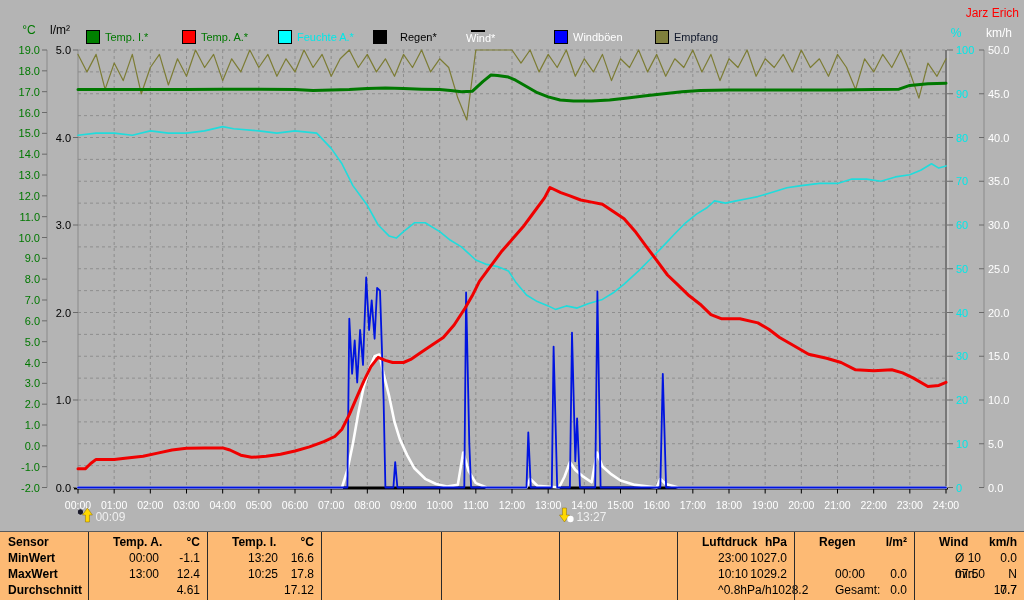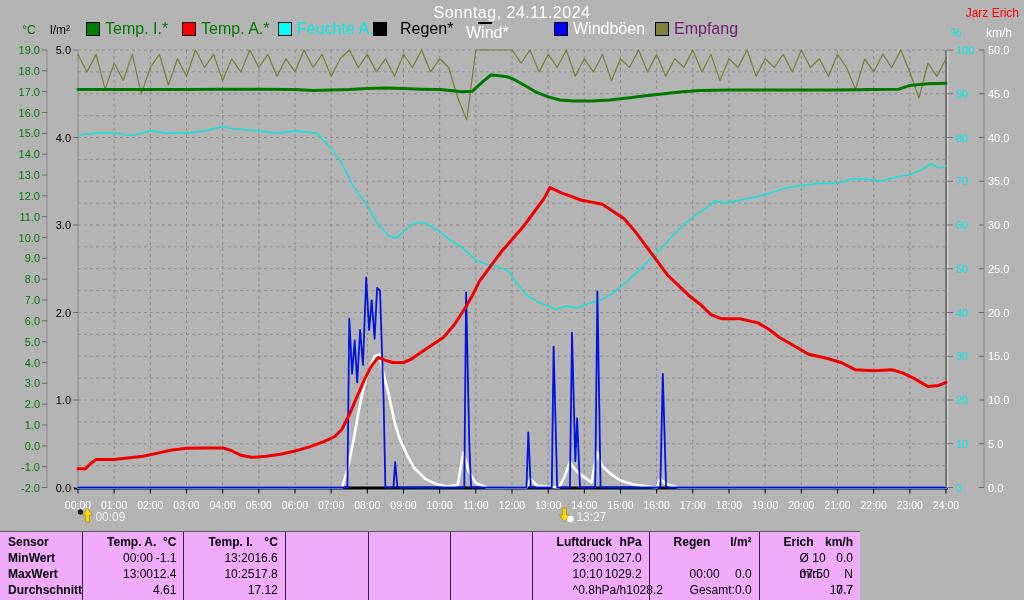--- a/index.html
+++ b/index.html
@@ -3,23 +3,23 @@
 <meta charset="utf-8">
 <style>
   html,body{margin:0;padding:0;background:#888;}
   #screen{position:relative;width:1024px;height:600px;background:#b4b4b4;overflow:hidden;
           font-family:"Liberation Sans","DejaVu Sans",sans-serif;}
   #chart-svg{position:absolute;left:0;top:0;}
   .title{position:absolute;top:4px;left:0;width:1024px;text-align:center;color:#ffffff;
          font-size:16px;letter-spacing:0.5px;}
   .owner{position:absolute;top:6px;right:5px;color:#ff0000;font-size:12px;}
   .axis-header{position:absolute;font-size:12px;}
-  .legend-item{position:absolute;top:22px;height:14px;display:flex;align-items:center;font-size:16px;}
+  .legend-item{position:absolute;top:30px;height:14px;display:flex;align-items:center;font-size:11px;}
   .swatch{display:inline-block;width:12px;height:12px;border:1px solid #000;margin-right:5px;}
-  #bottom-table{position:absolute;left:0;top:531px;width:860px;height:69px;background:#f0abfc;
+  #bottom-table{position:absolute;left:0;top:531px;width:1024px;height:69px;background:#fdba74;
                 display:flex;border-top:1px solid #5a5a5a;font-size:12px;color:#000;}
   .tcol{box-sizing:border-box;height:100%;padding-top:2px;}
   .tcol + .tcol{border-left:1px solid #2a2a2a;}
   .trow{display:flex;justify-content:space-between;height:16px;line-height:16px;padding:0 7px 0 8px;margin-left:16px;}
   .trow .tval{text-align:right;}
   .trow.hdr{font-weight:bold;}
   .rowlabels div{height:16px;line-height:16px;font-weight:bold;padding-left:8px;}
   .tsub{padding-left:16px;}
 </style>
 </head>
@@ -234,21 +234,20 @@
       <path d="M78.0,487.5 L347.4,487.5 L349.3,318.6 L352.1,373.8 L354.7,340.5 L357.2,382.5 L360.1,330.0 L363.0,365.0 L366.2,277.5 L369.1,330.0 L371.7,300.3 L374.6,338.8 L377.1,288.0 L380.0,290.6 L383.6,400.0 L385.4,487.5 L393.4,487.5 L395.2,462.1 L397.4,487.5 L464.3,487.5 L466.1,292.4 L469.3,443.8 L471.1,487.5 L526.5,487.5 L528.3,432.4 L530.8,487.5 L551.8,487.5 L553.6,346.6 L557.2,487.5 L569.9,487.5 L572.0,332.6 L575.3,461.3 L577.1,418.4 L580.0,487.5 L595.2,487.5 L597.4,291.5 L600.6,487.5 L660.3,487.5 L662.8,373.8 L666.1,487.5 L946.0,487.5" fill="none" stroke="#0014e0" stroke-width="1.8" stroke-linejoin="round" stroke-linecap="round"></path>
       <path d="M78.0,468.8 L85.2,468.8 L90.7,463.5 L96.1,459.4 L114.2,459.4 L125.0,458.3 L143.1,456.3 L157.6,453.1 L172.0,450.0 L186.5,448.3 L204.6,447.9 L222.7,447.9 L229.9,450.0 L240.8,455.2 L251.6,457.3 L266.1,456.3 L280.5,454.2 L295.0,451.0 L309.5,446.9 L323.9,441.7 L334.8,436.5 L342.0,429.2 L349.3,414.6 L356.5,397.9 L363.7,381.3 L370.9,366.7 L378.2,357.3 L385.4,360.4 L392.6,362.5 L403.5,362.5 L410.7,359.4 L421.6,352.1 L432.4,344.8 L443.3,337.5 L454.1,325.0 L465.0,308.3 L472.2,295.8 L479.4,281.3 L490.3,266.7 L501.1,252.1 L512.0,239.6 L522.9,227.1 L533.7,212.5 L544.5,197.9 L550.0,187.5 L560.8,192.7 L569.9,195.8 L580.7,200.0 L591.6,202.1 L602.4,204.2 L613.3,211.5 L624.1,218.8 L635.0,231.2 L645.8,245.8 L656.7,260.4 L667.5,275.0 L678.4,285.4 L689.2,295.8 L700.1,304.2 L710.9,314.6 L721.8,318.8 L739.9,318.8 L757.9,322.9 L768.8,329.2 L779.6,337.5 L790.5,343.8 L808.6,354.2 L826.6,358.3 L841.1,362.5 L855.6,369.8 L873.7,370.8 L891.8,369.8 L902.6,372.9 L913.5,378.1 L927.9,386.5 L938.8,385.4 L946.0,382.3" fill="none" stroke="#f00000" stroke-width="3" stroke-linejoin="round" stroke-linecap="round"></path>
       <circle cx="80.425" cy="512" r="3.2" fill="#1a1a2a" stroke="#e8e8e8" stroke-width="0.7"></circle>
       <path d="M 85.425 522 L 89.425 522 L 89.425 515 L 92.425 515 L 87.425 508 L 82.425 515 L 85.425 515 Z" fill="#ffd800" stroke="#8a6a00" stroke-width="0.5"></path>
       <text x="95.425" y="521" fill="#efefef" text-anchor="start" font-size="12" font-family="Liberation Sans, DejaVu Sans, sans-serif">00:09</text>
       <path d="M 562.4416666666666 508 L 566.4416666666666 508 L 566.4416666666666 515 L 569.4416666666666 515 L 564.4416666666666 522 L 559.4416666666666 515 L 562.4416666666666 515 Z" fill="#ffd800" stroke="#8a6a00" stroke-width="0.5"></path>
       <circle cx="570.4416666666666" cy="519" r="3.2" fill="#ffffff"></circle>
       <text x="576.4416666666666" y="521" fill="#efefef" text-anchor="start" font-size="12" font-family="Liberation Sans, DejaVu Sans, sans-serif">13:27</text>
     </svg>
 
-  <div class="title">Sonntag, 24.11.2024</div>
   <div class="owner">Jarz Erich</div>
 
   <div class="axis-header" style="left:14px;top:23px;width:30px;text-align:center;color:#007800;">°C</div>
   <div class="axis-header" style="left:42px;top:23px;width:36px;text-align:center;color:#000000;">l/m²</div>
   <div class="axis-header" style="left:944px;top:26px;width:24px;text-align:center;color:#00e8e8;">%</div>
   <div class="axis-header" style="left:981px;top:26px;width:36px;text-align:center;color:#ffffff;">km/h</div>
 
   <div id="legend">
       <div class="legend-item" style="left: 86px;">
         <span class="swatch" style="background: rgb(0, 128, 0);"></span>
@@ -269,21 +268,21 @@
       <div class="legend-item" style="left: 466px; flex-direction: column;">
         <span class="swatch" style="background: rgb(255, 255, 255);"></span>
         <span style="color: rgb(255, 255, 255);">Wind*</span>
       </div>
       <div class="legend-item" style="left: 554px;">
         <span class="swatch" style="background: rgb(0, 0, 255);"></span>
         <span style="color: rgb(255, 255, 255); text-align: right;">Windböen</span>
       </div>
       <div class="legend-item" style="left: 655px;">
         <span class="swatch" style="background: rgb(128, 128, 60);"></span>
-        <span style="color: #701a75;">Empfang</span>
+        <span style="color: #0f172a;">Empfang</span>
       </div>
     </div>
   <div id="markers"></div>
   <div id="bottom-table">
       <div class="tcol rowlabels" style="width: 88px;">
         <div>Sensor</div>
         <div>MinWert</div>
         <div>MaxWert</div>
         <div>Durchschnitt</div>
       </div>
@@ -408,21 +407,21 @@
           <span class="tsub">00:00</span>
           <span class="tval">0.0</span>
         </div>
         <div class="trow">
           <span class="tsub">Gesamt:</span>
           <span class="tval">0.0</span>
         </div>
       </div>
       <div class="tcol" style="width: 110px;">
         <div class="trow hdr">
-          <span>Erich</span>
+          <span>Wind</span>
           <span class="tval">km/h</span>
         </div>
         <div class="trow">
           <span class="tsub">Ø 10 min.</span>
           <span class="tval">0.0</span>
         </div>
         <div class="trow">
           <span class="tsub">07:50</span>
           <span class="tval">N 17.7</span>
         </div>

